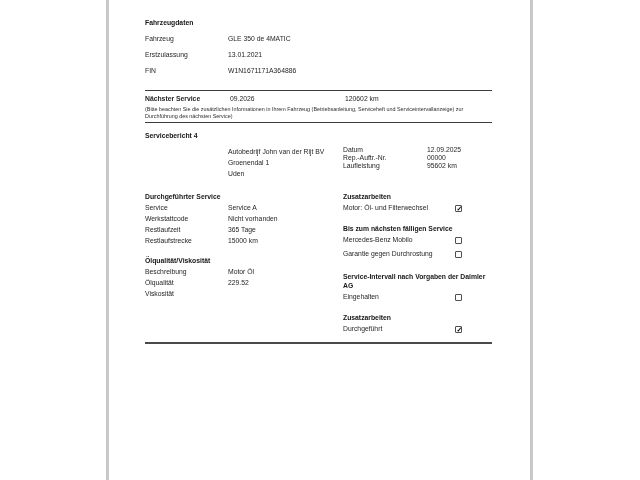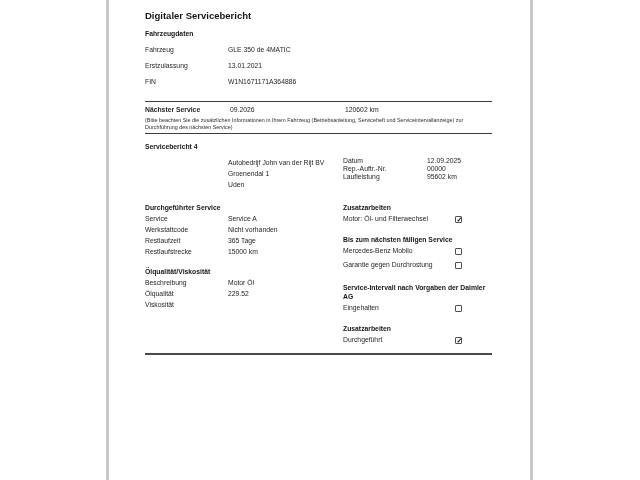--- a/index.html
+++ b/index.html
@@ -49,21 +49,20 @@
   .mt13{margin-top:13px;}
   .mt14{margin-top:14px;}
   .two-line{line-height:9px;}
 </style>
 </head>
 <body>
 
 <div class="page">
   <div class="content">
 
-    <div class="doc-title">Digitaler Servicebericht</div>
 
     <div class="sec-heading" style="margin-top:9px;">Fahrzeugdaten</div>
     <div class="kv-row">
       <span class="k">Fahrzeug</span>
       <span class="v">GLE 350 de 4MATIC</span>
     </div>
     <div class="kv-row">
       <span class="k">Erstzulassung</span>
       <span class="v">13.01.2021</span>
     </div>

